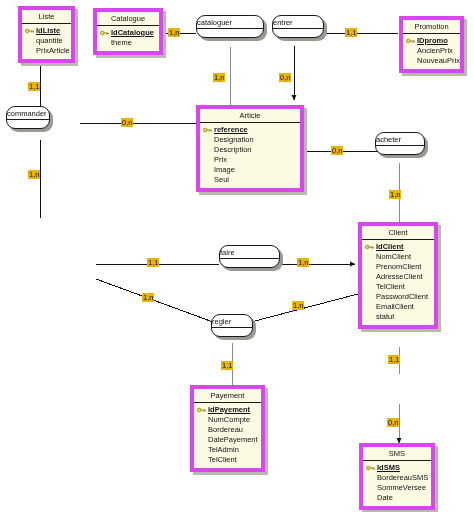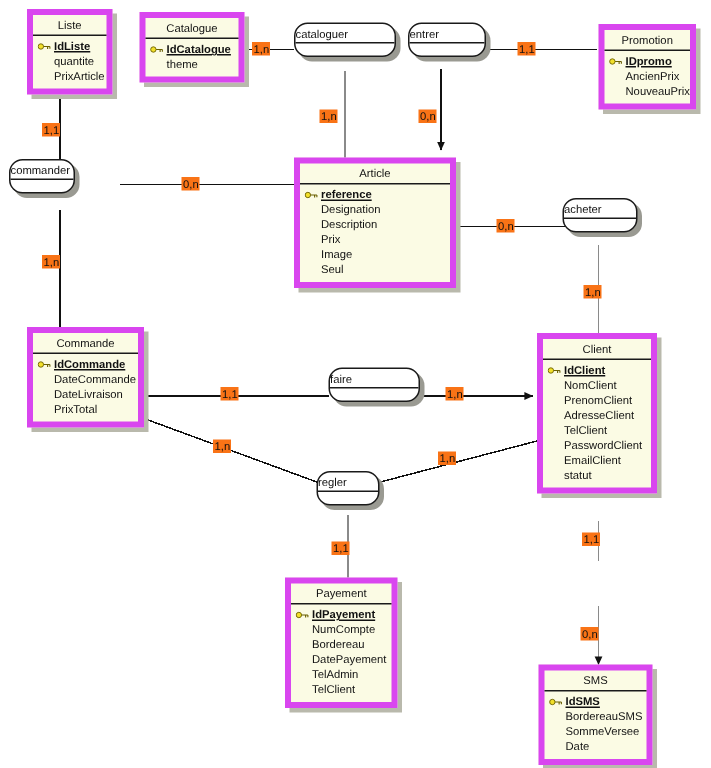--- a/index.html
+++ b/index.html
@@ -83,21 +83,21 @@
   }
   .rel .rel-body{
     height:8px;
   }
   
   .card{
     position:absolute;
     font-size:7.5px;
     line-height:9px;
     color:#111;
-    background:#f97316;
+    background:#eab308;
     padding:0 1px;
     white-space:nowrap;
     z-index:7;
   }
 </style>
 </head>
 <body>
 
 <div id="canvas">
 
@@ -198,35 +198,20 @@
         <span>reference</span>
       </div>
       <div class="attr"><span>Designation</span></div>
       <div class="attr"><span>Description</span></div>
       <div class="attr"><span>Prix</span></div>
       <div class="attr"><span>Image</span></div>
       <div class="attr"><span>Seul</span></div>
     </div>
   </div>
 
-  <div class="entity" style="left:18px;top:218px;width:78px;">
-    <div class="ent-title">Commande</div>
-    <div class="ent-attrs">
-      <div class="attr pk">
-        <svg class="keyicon" viewBox="0 0 12 8">
-            <circle cx="3" cy="4" r="2.4" fill="#F2E02A" stroke="#6b6000" stroke-width="0.8"></circle>
-            <path d="M5.4,4 L11,4 M9,4 L9,6.2 M11,4 L11,6" stroke="#6b6000" stroke-width="1" fill="none"></path>
-          </svg>
-        <span>IdCommande</span>
-      </div>
-      <div class="attr"><span>DateCommande</span></div>
-      <div class="attr"><span>DateLivraison</span></div>
-      <div class="attr"><span>PrixTotal</span></div>
-    </div>
-  </div>
 
   <div class="entity" style="left:358px;top:222px;width:80px;">
     <div class="ent-title">Client</div>
     <div class="ent-attrs">
       <div class="attr pk">
         <svg class="keyicon" viewBox="0 0 12 8">
             <circle cx="3" cy="4" r="2.4" fill="#F2E02A" stroke="#6b6000" stroke-width="0.8"></circle>
             <path d="M5.4,4 L11,4 M9,4 L9,6.2 M11,4 L11,6" stroke="#6b6000" stroke-width="1" fill="none"></path>
           </svg>
         <span>IdClient</span>

